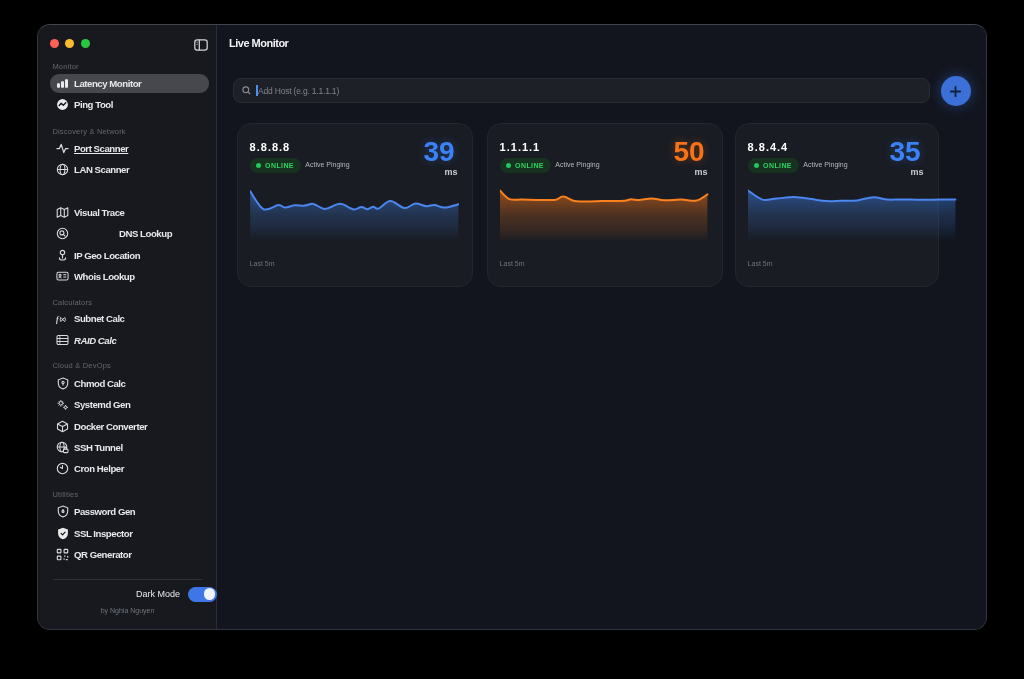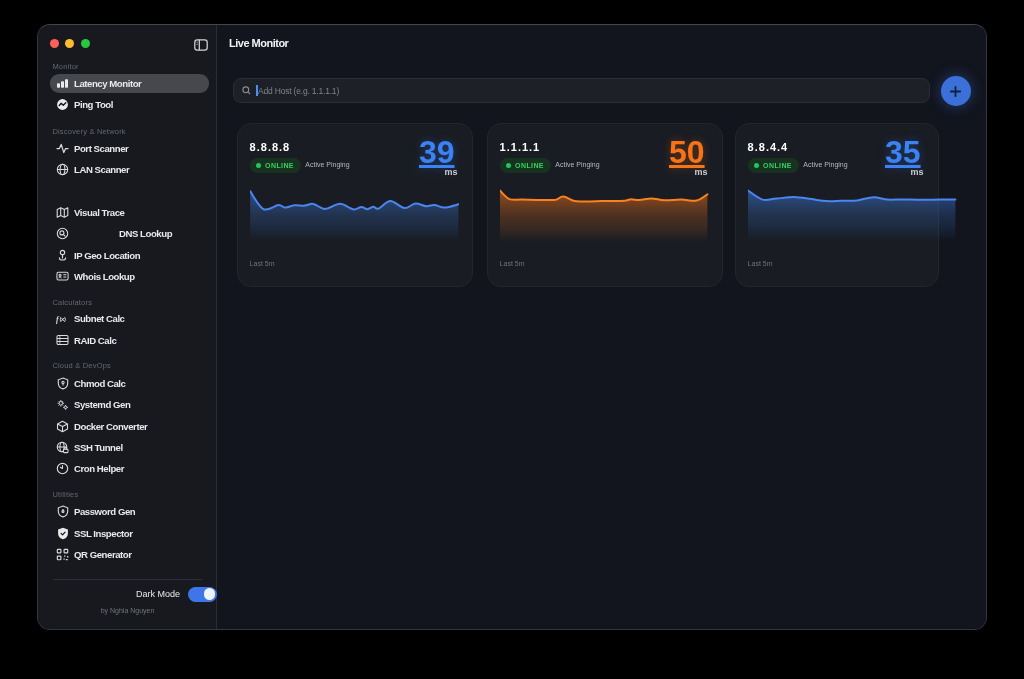--- a/index.html
+++ b/index.html
@@ -37,21 +37,21 @@
   display:flex; align-items:center; }
 #searchwrap .mag { margin-left:8px; margin-right:5px; flex:none; }
 #caret { width:1.6px; height:11px; background:#4f8df0; margin-right:0.5px; flex:none; }
 #ph { font-size:8.5px; letter-spacing:-0.2px; color:#7f848d; }
 #plusbtn { position:absolute; left:723.7px; top:51px; width:30px; height:30px; border-radius:50%;
   background:#3a70d8; display:flex; align-items:center; justify-content:center; box-shadow:0 0 14px rgba(58,112,216,0.45); }
 #cardrow { position:absolute; left:0; top:98px; width:100%; height:164px; }
 .card { position:absolute; top:0; height:164px; background:#191c23; border:1px solid #23262e;
   border-radius:14px; }
 .card .host { position:absolute; left:12px; top:16.5px; font-size:11px; font-weight:700; color:#fff; letter-spacing:1px; }
-.card .big { position:absolute; right:17px; top:13px; font-size:32px; line-height:30px; font-weight:700;text-decoration:underline; }
+.card .big { position:absolute; right:17px; top:13px; font-size:28px; line-height:30px; font-weight:700; }
 .card .ms { position:absolute; right:14px; top:43px; font-size:9px; font-weight:700; color:#c9ccd2; }
 .card .pill { position:absolute; left:12.6px; top:34.3px; width:51px; height:14.5px;
   background:#17331f; border-radius:7.5px; display:flex; align-items:center; }
 .card .pill .dot { width:5px; height:5px; border-radius:50%; background:#23c55e; margin-left:6.3px; margin-right:3.6px; }
 .card .pill .ptxt { font-size:7px; font-weight:700; color:#2ed164; letter-spacing:.4px; }
 .card .sub { position:absolute; left:67.7px; top:36.5px; font-size:7px; font-weight:400; color:#b4b8bf; }
 .card .chart { position:absolute; left:12px; top:60px; }
 .card .last { position:absolute; left:12px; top:136px; font-size:7px; color:#6e727a; }
 .blue { color:#3b82f6; text-shadow:0 0 8px rgba(59,130,246,0.35); }
 .orange { color:#f97316; text-shadow:0 0 8px rgba(249,115,22,0.35); }
@@ -88,21 +88,21 @@
       </div>
       <div class="sitem" style="top:69.9px;">
         <span class="ic">
           <svg width="13" height="13" viewBox="0 0 13 13">
             <circle cx="6.5" cy="6.5" r="5.4" fill="#e9eaec"></circle>
             <path d="M3.2 7.5 L5.2 5.3 L7.3 7.3 L9.8 4.7" stroke="#17191f" stroke-width="1.4" fill="none" stroke-linecap="round" stroke-linejoin="round"></path>
           </svg>
         </span>
         <span class="lbl">Ping Tool</span>
       </div>
-      <div class="sitem" style="top:113.5px;">
+      <div class="sitem" style="top:113.5px;text-decoration:underline;">
         <span class="ic">
           <svg width="13" height="13" viewBox="0 0 13 13" fill="none" stroke="#d8dade" stroke-width="1.25" stroke-linecap="round" stroke-linejoin="round">
             <path d="M1 6.5 L3.4 6.5 L5.2 2.4 L7.8 10.6 L9.6 6.5 L12 6.5"></path>
           </svg>
         </span>
         <span class="lbl">Port Scanner</span>
       </div>
       <div class="sitem" style="top:135.0px;">
         <span class="ic">
           <svg width="13" height="13" viewBox="0 0 13 13" fill="none" stroke="#d8dade" stroke-width="1.05">
@@ -157,21 +157,21 @@
       </div>
       <div class="sitem" style="top:284.3px;">
         <span class="ic">
           <svg width="15" height="12" viewBox="0 0 15 12">
             <text x="0" y="9.3" font-family="Liberation Serif, serif" font-style="italic" font-size="9" fill="#d8dade">f</text>
             <text x="4" y="8.8" font-family="Liberation Sans, sans-serif" font-size="7" fill="#d8dade">(x)</text>
           </svg>
         </span>
         <span class="lbl">Subnet Calc</span>
       </div>
-      <div class="sitem" style="top:305.9px;">
+      <div class="sitem" style="top:305.9px;font-style:italic;">
         <span class="ic">
           <svg width="13" height="12" viewBox="0 0 13 12" fill="none" stroke="#d8dade" stroke-width="1.05">
             <rect x="1" y="1.5" width="11" height="9" rx="1.2"></rect>
             <line x1="1" y1="4.5" x2="12" y2="4.5"></line>
             <line x1="1" y1="7.5" x2="12" y2="7.5"></line>
             <line x1="3" y1="3" x2="4.6" y2="3" stroke-width="0.9"></line>
             <line x1="3" y1="6" x2="4.6" y2="6" stroke-width="0.9"></line>
             <line x1="3" y1="9" x2="4.6" y2="9" stroke-width="0.9"></line>
           </svg>
         </span>

